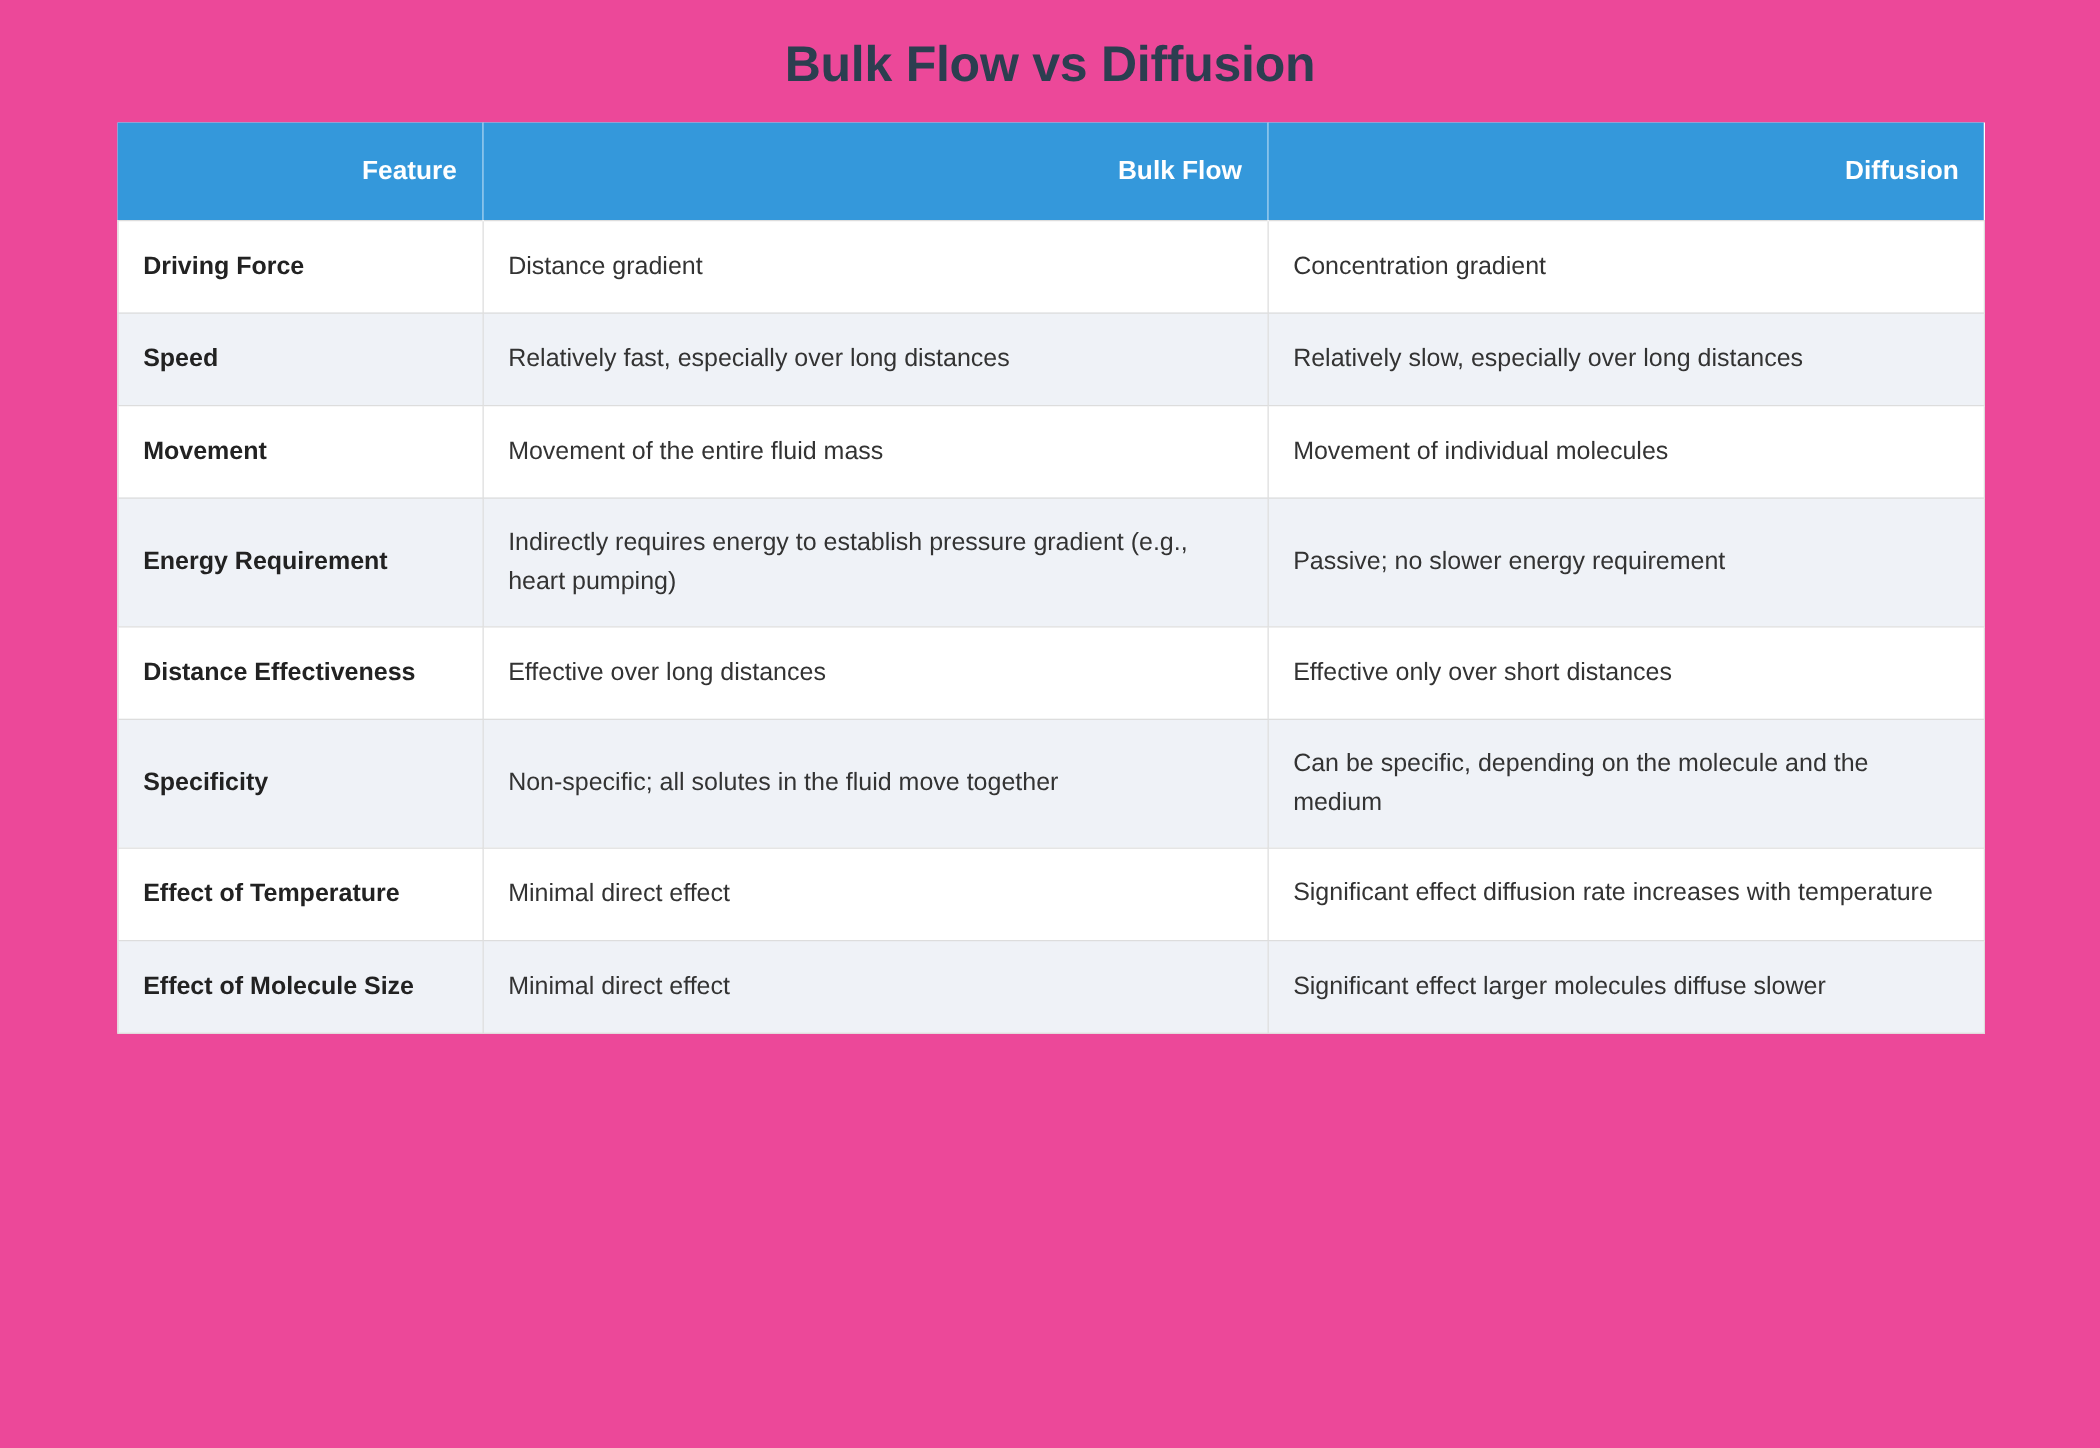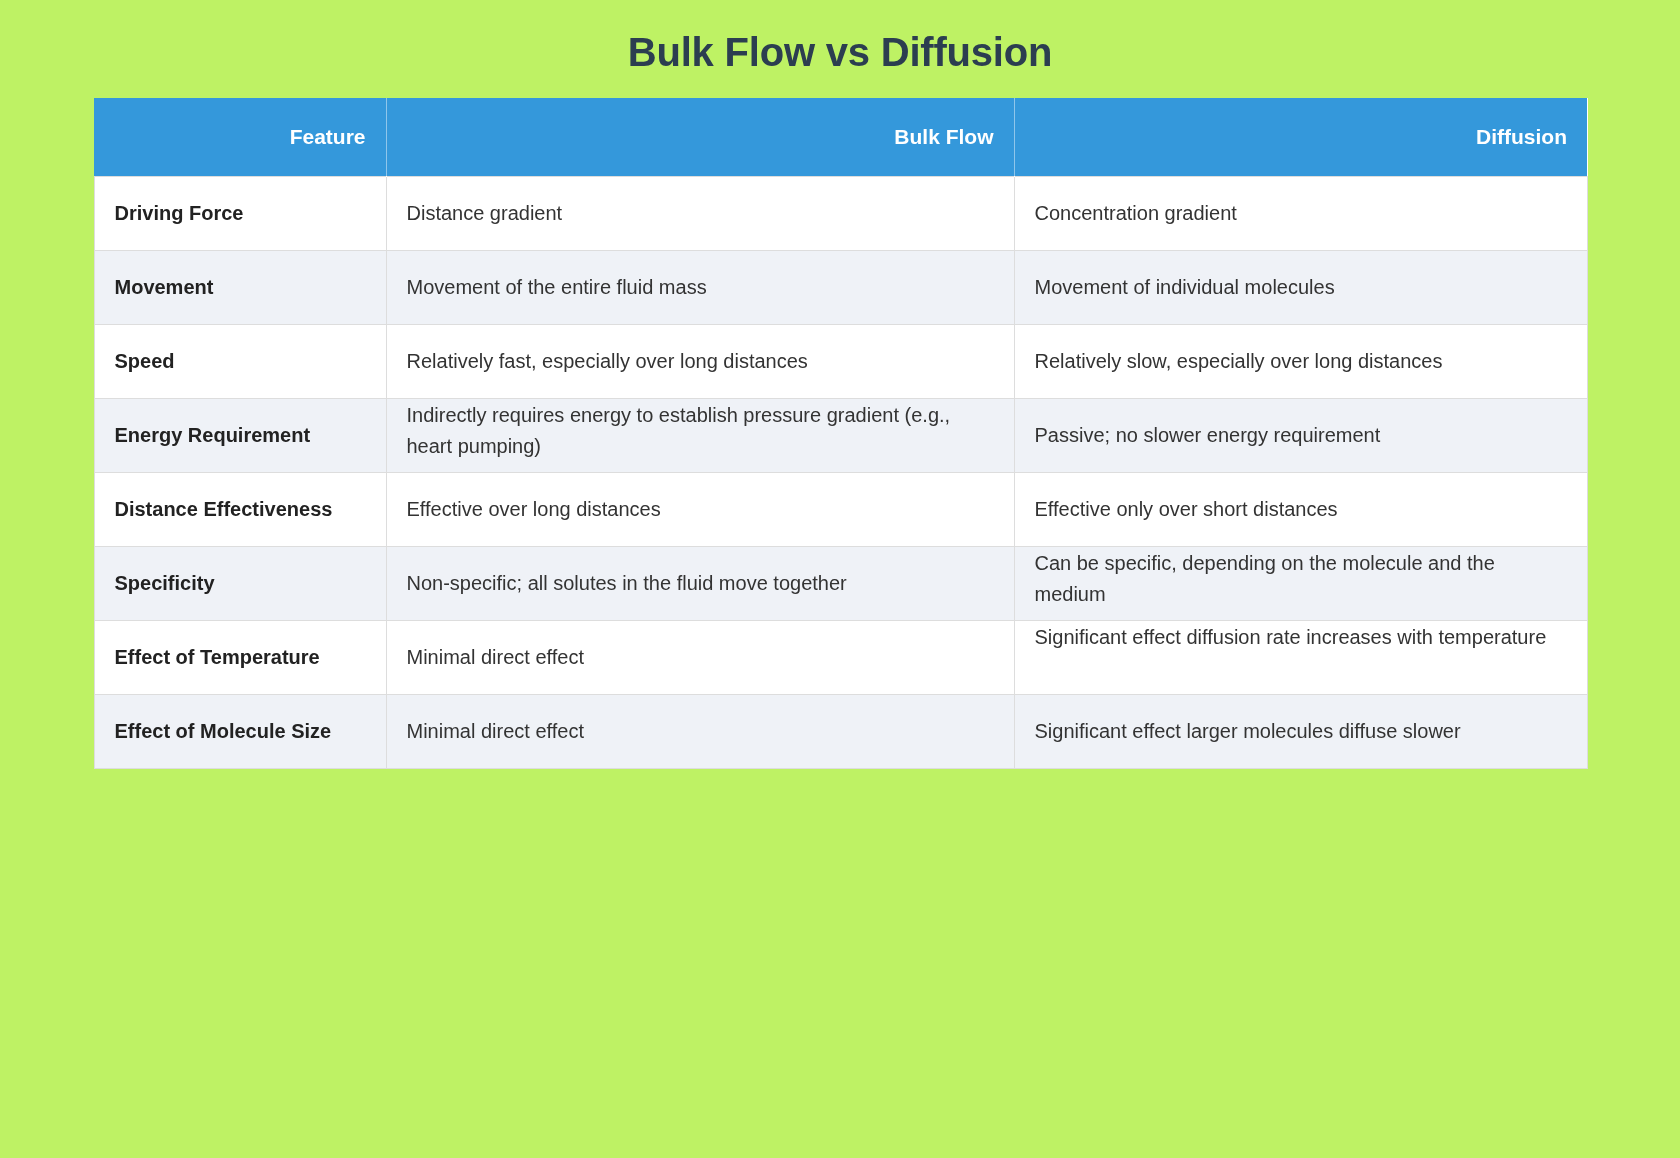--- a/index.html
+++ b/index.html
@@ -10,21 +10,21 @@
   body {
     width: 1680px;
     height: 1158px;
     font-family: "Liberation Sans", sans-serif;
     overflow: hidden;
   }
   .page {
     width: 1680px;
     height: 1158px;
     position: relative;
-    background: #bef264;
+    background: #ec4899;
     box-sizing: border-box;
   }
   .page-title {
     margin: 0;
     padding-top: 28px;
     text-align: center;
     font-size: 40px;
     line-height: 1.2;
     font-weight: bold;
     color: #2c3e50;
@@ -54,21 +54,21 @@
     padding: 0 20px;
     height: 78px;
     vertical-align: middle;
     border-right: 1px solid rgba(255,255,255,0.45);
     box-sizing: border-box;
   }
   table.compare thead th:last-child { border-right: none; }
 
   table.compare tbody td {
     border: 1px solid #dddddd;
-    padding: 1px 20px;
+    padding: 20px 20px;
     font-size: 20px;
     line-height: 1.55;
     color: #333333;
     box-sizing: border-box;
   }
   table.compare tbody tr:nth-child(odd) td { background: #ffffff; }
   table.compare tbody tr:nth-child(even) td { background: #eff2f7; }
 
   table.compare tbody td.feature-cell {
     font-weight: bold;
@@ -107,29 +107,29 @@
       </thead>
       <tbody>
 
         <tr>
           <td class="feature-cell">Driving Force</td>
           <td class="value-cell">Distance gradient</td>
           <td class="value-cell">Concentration gradient</td>
         </tr>
 
         <tr>
+          <td class="feature-cell">Speed</td>
+          <td class="value-cell">Relatively fast, especially over long distances</td>
+          <td class="value-cell">Relatively slow, especially over long distances</td>
+        </tr>
+
+        <tr>
           <td class="feature-cell">Movement</td>
           <td class="value-cell">Movement of the entire fluid mass</td>
           <td class="value-cell">Movement of individual molecules</td>
-        </tr>
-
-        <tr>
-          <td class="feature-cell">Speed</td>
-          <td class="value-cell">Relatively fast, especially over long distances</td>
-          <td class="value-cell">Relatively slow, especially over long distances</td>
         </tr>
 
         <tr>
           <td class="feature-cell">Energy Requirement</td>
           <td class="value-cell top">Indirectly requires energy to establish pressure gradient (e.g., heart pumping)</td>
           <td class="value-cell">Passive; no slower energy requirement</td>
         </tr>
 
         <tr>
           <td class="feature-cell">Distance Effectiveness</td>

